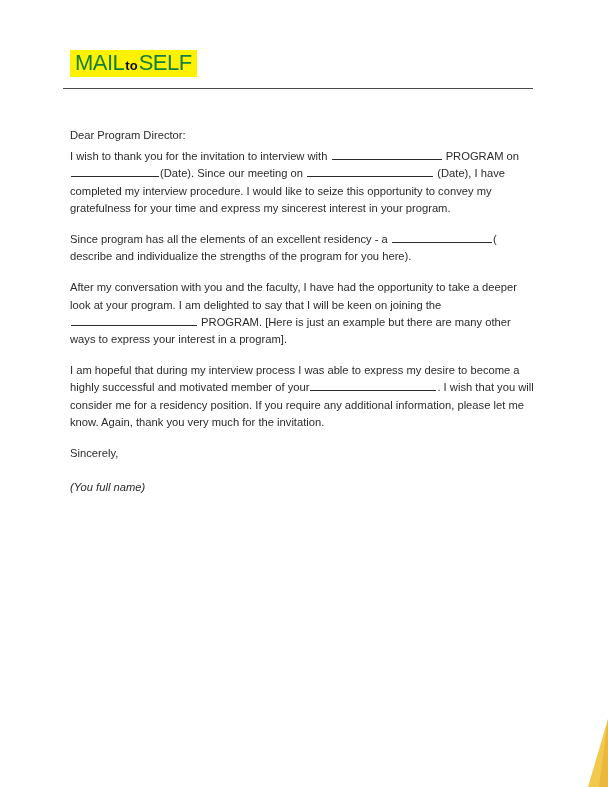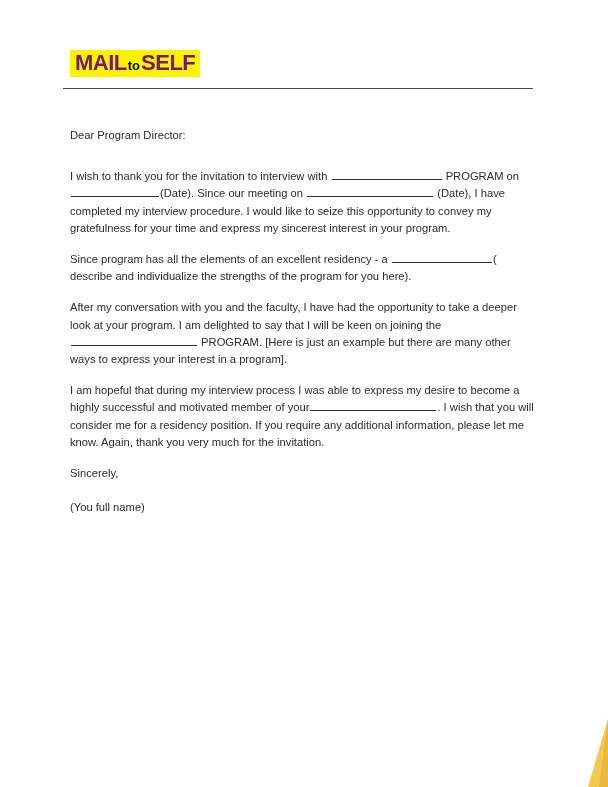--- a/index.html
+++ b/index.html
@@ -30,24 +30,24 @@
   .logo {
     display: inline-block;
     background: #fff200;
     padding: 2px 5px 3px 5px;
     line-height: 1;
     white-space: nowrap;
   }
 
   .logo-text {
     font-family: "Liberation Sans", sans-serif;
-    font-weight: bold;
+    font-weight: normal;
     font-size: 22px;
     letter-spacing: -0.5px;
-    color: #701a75;
+    color: #15803d;
     vertical-align: middle;
   }
 
   .logo-to {
     font-family: "Liberation Sans", sans-serif;
     font-weight: bold;
     font-size: 13px;
     color: #0a0a0a;
     vertical-align: middle;
     margin: 0 1px;
@@ -73,29 +73,30 @@
     color: #2b2b2b;
     font-size: 11.2px;
     line-height: 17.2px;
   }
 
   .letter p {
     margin: 0 0 14px 0;
   }
 
   .letter p.salutation {
-    margin-bottom: 24px;
+    margin-bottom: 4px;
   }
 
   .letter p.closing {
     margin-bottom: 17px;
   }
 
   .letter p.signature {
     margin-bottom: 0;
+    font-style: italic;
   }
 
   .blank {
     display: inline-block;
     border-bottom: 1px solid #2b2b2b;
     vertical-align: baseline;
     height: 11px;
     margin: 0 1px;
   }
   .blank-sm { width: 88px; }

